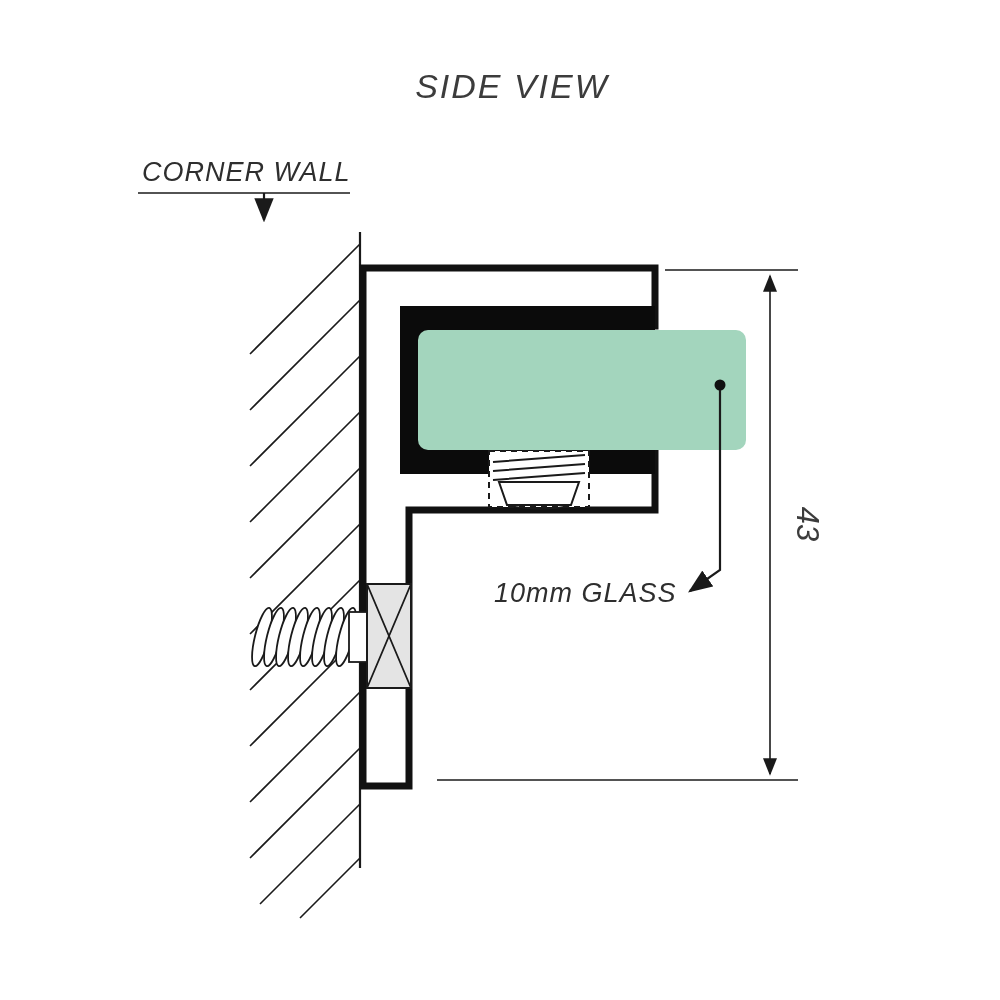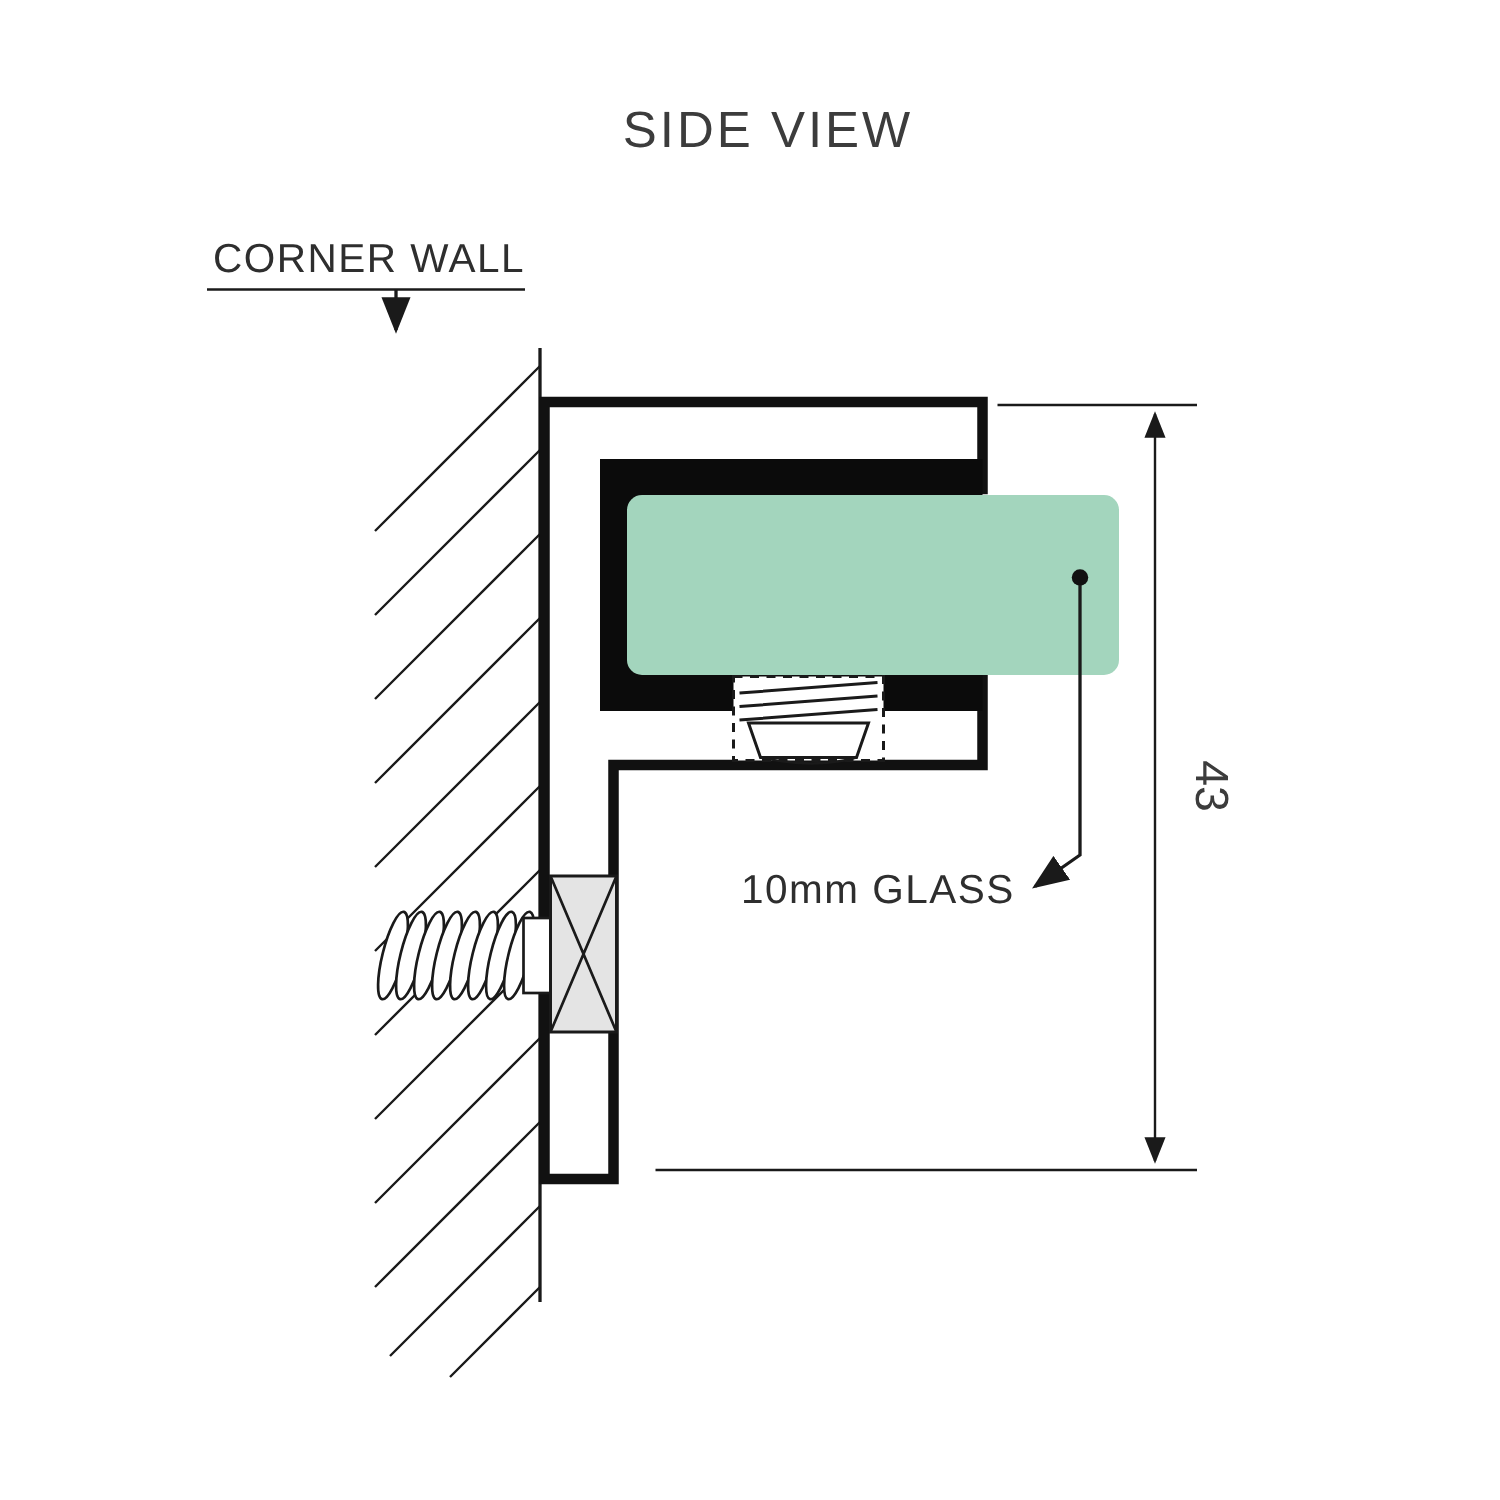--- a/index.html
+++ b/index.html
@@ -7,20 +7,21 @@
     padding: 0;
     background: #ffffff;
   }
   .stage {
     position: relative;
     width: 1000px;
     height: 951px;
     background: #ffffff;
     overflow: hidden;
     font-family: "Liberation Sans", sans-serif;
+    font-style: italic;
   }
   svg { display: block; }
   text {
     font-family: "Liberation Sans", sans-serif;
     fill: #3a3a3a;
   }
   .title-text {
     font-size: 34px;
     letter-spacing: 2px;
     fill: #3c3c3c;

